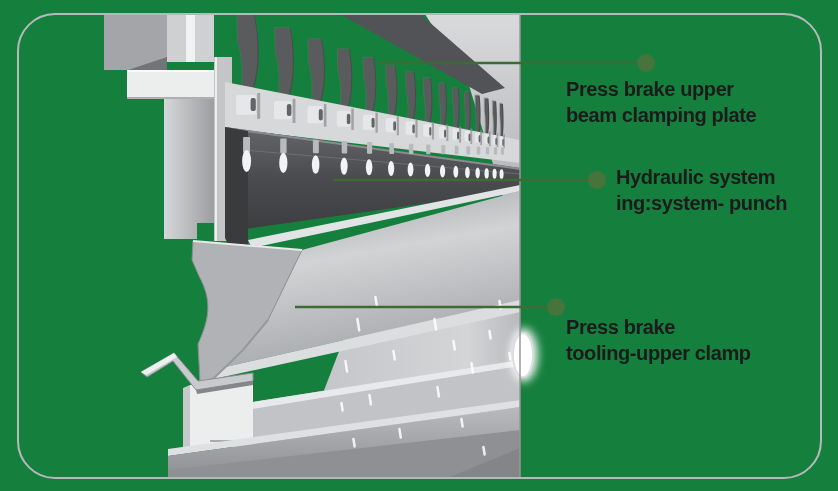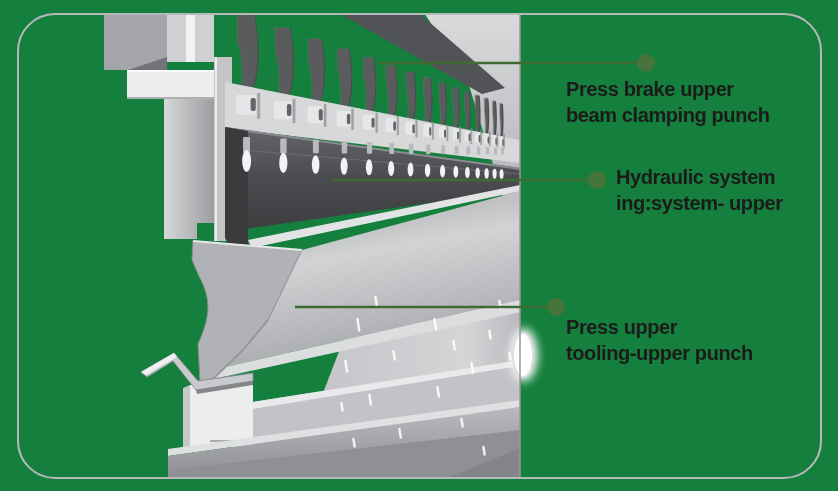--- a/index.html
+++ b/index.html
@@ -354,25 +354,25 @@
         <line x1="295" y1="307" x2="556" y2="307" stroke-width="2.5" stroke="#3e6b33"></line>
         <circle cx="646" cy="63" r="9" fill="#46743a"></circle>
         <circle cx="597" cy="180" r="9" fill="#46743a"></circle>
         <circle cx="556" cy="307" r="9" fill="#46743a"></circle>
       </g>
     </g>
   </svg>
 
   <div class="callout" style="left: 566px; top: 76px; color: rgb(27, 27, 27);">
     <div>Press brake upper</div>
-    <div>beam clamping punch</div>
+    <div>beam clamping plate</div>
   </div>
   <div class="callout" style="left: 616px; top: 164px; color: rgb(27, 27, 27);">
     <div>Hydraulic system</div>
-    <div>ing:system- upper</div>
+    <div>ing:system- punch</div>
   </div>
   <div class="callout" style="left: 566px; top: 314px; color: rgb(27, 27, 27);">
-    <div>Press upper</div>
-    <div>tooling-upper punch</div>
+    <div>Press brake</div>
+    <div>tooling-upper clamp</div>
   </div>
 
   <div id="frame" style="border-color: rgb(183, 184, 186);"></div>
 </div>
 
 </body></html>

